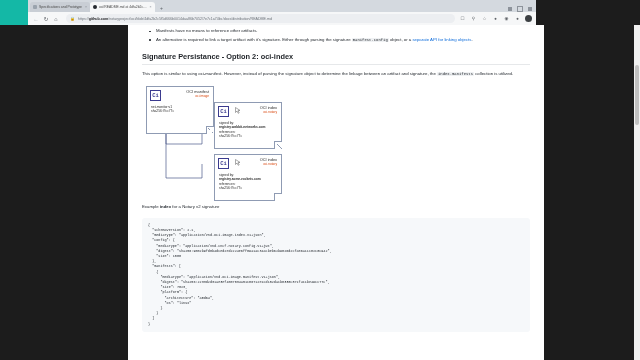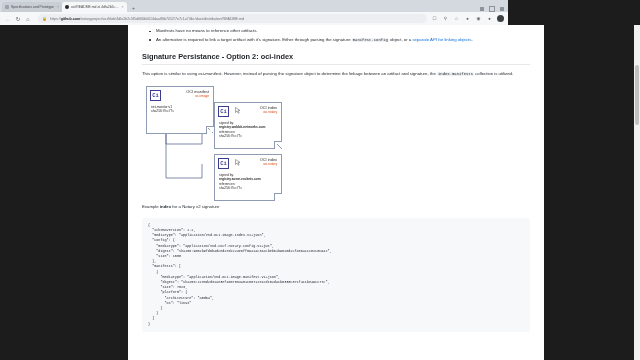--- a/index.html
+++ b/index.html
@@ -2,21 +2,21 @@
 <html><head>
 <meta charset="utf-8">
 <style>
   html,body{margin:0;padding:0;}
   body{
     width:640px;height:360px;overflow:hidden;
     background:#1c1c1c;
     font-family:"Liberation Sans",sans-serif;
     -webkit-font-smoothing:antialiased;
   }
-  .browser{width:508px;height:360px;position:relative;background:#14b8a6;}
+  .browser{width:508px;height:360px;position:relative;background:#14b8a6;padding-left:28px;}
 
   
   .tabstrip{height:12px;background:#d4d9df;display:flex;align-items:flex-end;padding-left:2px;}
   .tab{height:10px;display:flex;align-items:center;border-radius:3px 3px 0 0;
        padding:0 3px;font-size:3.4px;color:#4a4a4a;white-space:nowrap;overflow:hidden;}
   .tab.inactive{background:#c9ced5;max-width:78px;}
   .tab.active{background:#f6f7f8;max-width:88px;}
   .tab .favicon{width:4px;height:4px;border-radius:1px;margin-right:2px;flex:none;}
   .tab.inactive .favicon{background:#9aa3ad;}
   .tab.active .favicon{background:#24292f;border-radius:50%;}

